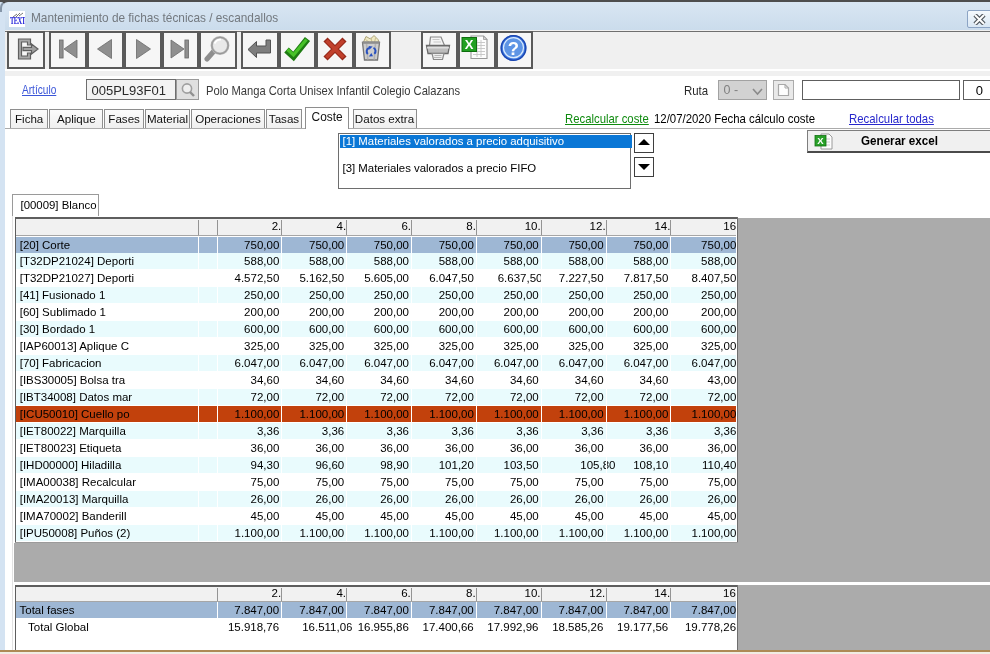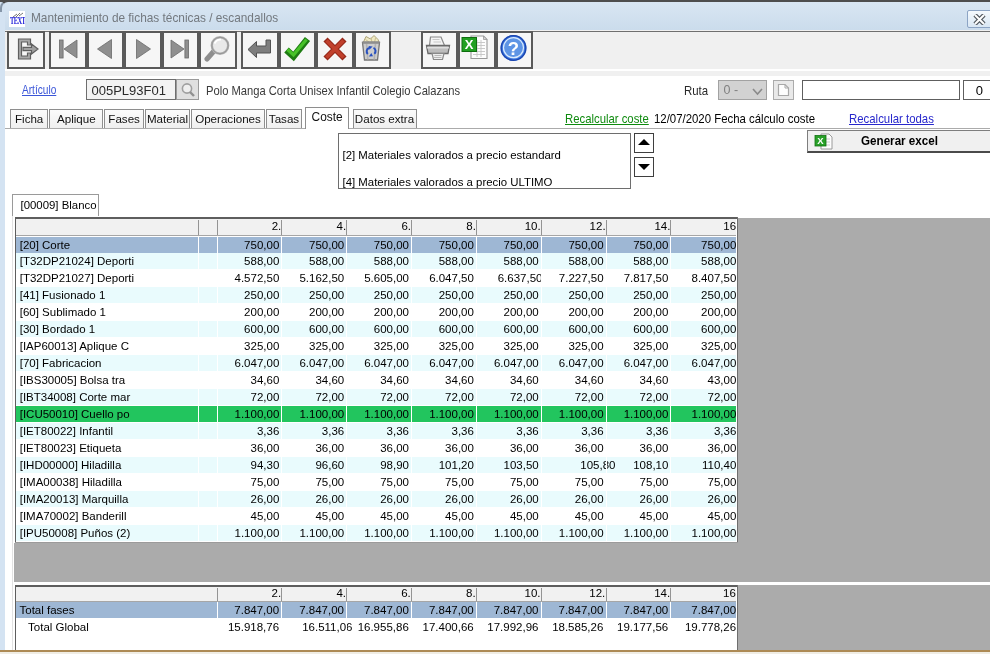--- a/index.html
+++ b/index.html
@@ -165,22 +165,22 @@
 <div class="a" style="left:104.3px;top:109px;width:39.7px;height:18.6px;background:linear-gradient(#FBFBFB,#EFEFEF);border:1px solid #8E8E8E;border-bottom:none;box-sizing:border-box;text-align:center;font-size:11.6px;color:#111;line-height:18px;white-space:nowrap">Fases</div>
 <div class="a" style="left:145px;top:109px;width:45px;height:18.6px;background:linear-gradient(#FBFBFB,#EFEFEF);border:1px solid #8E8E8E;border-bottom:none;box-sizing:border-box;text-align:center;font-size:11.6px;color:#111;line-height:18px;white-space:nowrap">Material</div>
 <div class="a" style="left:191px;top:109px;width:74px;height:18.6px;background:linear-gradient(#FBFBFB,#EFEFEF);border:1px solid #8E8E8E;border-bottom:none;box-sizing:border-box;text-align:center;font-size:11.6px;color:#111;line-height:18px;white-space:nowrap">Operaciones</div>
 <div class="a" style="left:266px;top:109px;width:36px;height:18.6px;background:linear-gradient(#FBFBFB,#EFEFEF);border:1px solid #8E8E8E;border-bottom:none;box-sizing:border-box;text-align:center;font-size:11.6px;color:#111;line-height:18px;white-space:nowrap">Tasas</div>
 <div class="a" style="left:304.7px;top:106.6px;width:44.8px;height:22px;background:#FFFFFF;border:1px solid #8E8E8E;border-bottom:none;box-sizing:border-box;text-align:center;font-size:11.9px;color:#111;line-height:19px;white-space:nowrap">Coste</div>
 <div class="a" style="left:352.5px;top:109px;width:64px;height:18.6px;background:linear-gradient(#FBFBFB,#EFEFEF);border:1px solid #8E8E8E;border-bottom:none;box-sizing:border-box;text-align:center;font-size:11.6px;color:#111;line-height:18px;white-space:nowrap">Datos extra</div>
 <div class="a" style="left:564.5px;top:112px;font-size:12.2px;color:#0E8A0E;text-decoration:underline;transform:scaleX(0.93);transform-origin:0 0;white-space:nowrap">Recalcular coste</div>
 <div class="a" style="left:654px;top:112px;font-size:12.4px;color:#000;transform:scaleX(0.92);transform-origin:0 0;white-space:nowrap">12/07/2020 Fecha cálculo coste</div>
 <div class="a" style="left:849px;top:112px;font-size:12.4px;color:#2828CC;text-decoration:underline;transform:scaleX(0.92);transform-origin:0 0;white-space:nowrap">Recalcular todas</div>
 <div class="a" style="left:337.5px;top:133px;width:293px;height:55.5px;background:#FFFFFF;border:1px solid #6E6E6E;box-sizing:border-box">
-    <div class="a" style="left:4px;top:14.7px;font-size:11.4px;line-height:13.4px;color:#000">[2] Materiales valorados a precio estandard</div>
-    <div class="a" style="left:4px;top:41.5px;font-size:11.4px;line-height:13.4px;color:#000">[4] Materiales valorados a precio ULTIMO</div>
+    <div class="a" style="left:1px;top:1px;width:289px;height:13.4px;background:#0A77D6;color:#FFFFFF;font-size:11.4px;line-height:13.4px;padding-left:3px">[1] Materiales valorados a precio adquisitivo</div>
+    <div class="a" style="left:4px;top:28.1px;font-size:11.4px;line-height:13.4px;color:#000">[3] Materiales valorados a precio FIFO</div>
   </div>
 <div class="a" style="left:633.5px;top:133px;width:20px;height:19.5px;background:#FFFFFF;border:1.4px solid #3F3F3F;box-sizing:border-box">
     <svg class="a" style="left:-1px;top:-0.5px" width="20" height="18">
       <path d="M10 5 L16 11 L4 11 z" fill="#000"></path>
     </svg>
   </div>
 <div class="a" style="left:633.5px;top:157px;width:20px;height:19.5px;background:#FFFFFF;border:1.4px solid #3F3F3F;box-sizing:border-box">
     <svg class="a" style="left:-1px;top:-0.5px" width="20" height="18">
       <path d="M4 6 L16 6 L10 12 z" fill="#000"></path>
     </svg>
@@ -322,43 +322,43 @@
 <span style="right:457.2px">34,60</span>
 <span style="right:392.3px">34,60</span>
 <span style="right:327.5px">34,60</span>
 <span style="right:262.6px">34,60</span>
 <span style="right:197.8px">34,60</span>
 <span style="right:132.9px">34,60</span>
 <span style="right:68.1px">34,60</span>
 <span style="right:0.2px">43,00</span>
 </div>
 <div class="a row" style="left:1.8px;top:172.55px;width:720.2px;height:16.00px;background:#E9FBFD">
-<span style="left:3.4px">[IBT34008] Corte mar</span>
+<span style="left:3.4px">[IBT34008] Datos mar</span>
 <span style="right:457.2px">72,00</span>
 <span style="right:392.3px">72,00</span>
 <span style="right:327.5px">72,00</span>
 <span style="right:262.6px">72,00</span>
 <span style="right:197.8px">72,00</span>
 <span style="right:132.9px">72,00</span>
 <span style="right:68.1px">72,00</span>
 <span style="right:0.2px">72,00</span>
 </div>
-<div class="a row" style="left:1.8px;top:189.50px;width:720.2px;height:16.00px;background:#22c55e">
+<div class="a row" style="left:1.8px;top:189.50px;width:720.2px;height:16.00px;background:#c2410c">
 <span style="left:3.4px">[ICU50010] Cuello po</span>
 <span style="right:457.2px">1.100,00</span>
 <span style="right:392.3px">1.100,00</span>
 <span style="right:327.5px">1.100,00</span>
 <span style="right:262.6px">1.100,00</span>
 <span style="right:197.8px">1.100,00</span>
 <span style="right:132.9px">1.100,00</span>
 <span style="right:68.1px">1.100,00</span>
 <span style="right:0.2px">1.100,00</span>
 </div>
 <div class="a row" style="left:1.8px;top:206.45px;width:720.2px;height:16.00px;background:#E9FBFD">
-<span style="left:3.4px">[IET80022] Infantil</span>
+<span style="left:3.4px">[IET80022] Marquilla</span>
 <span style="right:457.2px">3,36</span>
 <span style="right:392.3px">3,36</span>
 <span style="right:327.5px">3,36</span>
 <span style="right:262.6px">3,36</span>
 <span style="right:197.8px">3,36</span>
 <span style="right:132.9px">3,36</span>
 <span style="right:68.1px">3,36</span>
 <span style="right:0.2px">3,36</span>
 </div>
 <div class="a row" style="left:1.8px;top:223.40px;width:720.2px;height:16.00px;background:#FFFFFF">
@@ -377,21 +377,21 @@
 <span style="right:457.2px">94,30</span>
 <span style="right:392.3px">96,60</span>
 <span style="right:327.5px">98,90</span>
 <span style="right:262.6px">101,20</span>
 <span style="right:197.8px">103,50</span>
 <span style="right:121px">105,80</span>
 <span style="right:68.1px">108,10</span>
 <span style="right:0.2px">110,40</span>
 </div>
 <div class="a row" style="left:1.8px;top:257.30px;width:720.2px;height:16.00px;background:#FFFFFF">
-<span style="left:3.4px">[IMA00038] Hiladilla</span>
+<span style="left:3.4px">[IMA00038] Recalcular</span>
 <span style="right:457.2px">75,00</span>
 <span style="right:392.3px">75,00</span>
 <span style="right:327.5px">75,00</span>
 <span style="right:262.6px">75,00</span>
 <span style="right:197.8px">75,00</span>
 <span style="right:132.9px">75,00</span>
 <span style="right:68.1px">75,00</span>
 <span style="right:0.2px">75,00</span>
 </div>
 <div class="a row" style="left:1.8px;top:274.25px;width:720.2px;height:16.00px;background:#E9FBFD">

